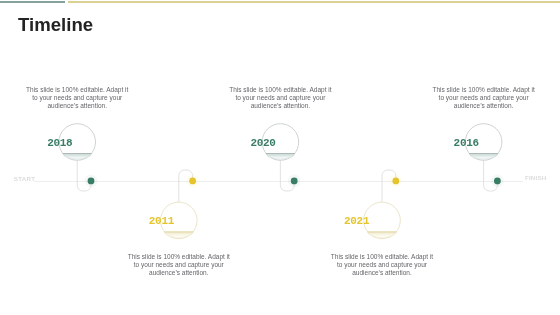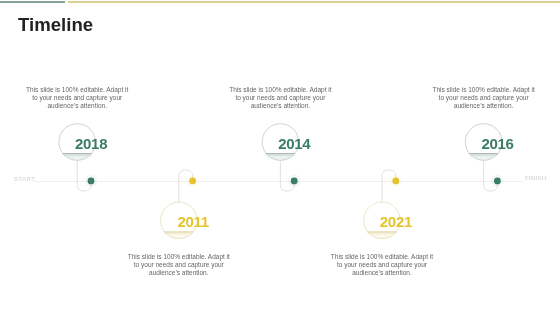--- a/index.html
+++ b/index.html
@@ -7,21 +7,21 @@
   .slide{position:relative;width:560px;height:315px;background:#fff;}
   .topbar{position:absolute;top:1px;left:0;height:2px;width:560px;}
   .topbar .seg-teal{position:absolute;left:0;top:0;width:65px;height:2px;background:#85a19d;}
   .topbar .seg-yellow{position:absolute;left:68px;top:0;width:492px;height:2px;background:#dcd195;}
   .title{position:absolute;left:18px;top:14.8px;font-size:18.6px;font-weight:bold;color:#232323;letter-spacing:0px;line-height:19px;}
   .axis{position:absolute;left:34px;top:181px;width:489px;height:1px;background:#eeeeee;}
   .startlbl{position:absolute;left:13.8px;top:174.5px;font-size:6.2px;line-height:7px;color:#dcdcdc;letter-spacing:0.28px;font-weight:bold;}
   .finishlbl{position:absolute;left:525px;top:174.2px;font-size:6.2px;line-height:7px;color:#dcdcdc;letter-spacing:0.18px;font-weight:bold;}
   svg.overlay{position:absolute;left:0;top:0;width:560px;height:315px;}
   .desc{position:absolute;width:108px;text-align:center;font-size:6.5px;line-height:7.85px;color:#646569;white-space:pre-line;}
-  .yearlbl{position:absolute;width:60px;text-align:right;font-size:15px;font-weight:bold;line-height:11px;letter-spacing:-0.3px;}
+  .yearlbl{position:absolute;width:60px;text-align:left;font-size:11px;font-weight:bold;line-height:11px;letter-spacing:-0.3px;font-family:Liberation Mono, monospace;}
 </style>
 </head>
 <body>
 
 <div class="slide">
   <div class="topbar">
     <div class="seg-teal"></div>
     <div class="seg-yellow"></div>
   </div>
   <div class="title">Timeline</div>
@@ -78,22 +78,22 @@
         <circle cx="483.6" cy="142" r="18.3" fill="#ffffff" stroke="#c4cbca" stroke-width="0.85"></circle>
         <path d="M 469.36483228058063 153.5 A 14.235167719419398 5.6 0 0 0 497.8351677194194 153.5 Z" fill="url(#grad-g)" stroke="#c9d4d1" stroke-width="0.55"></path>
         <line x1="469.0648322805806" y1="153.5" x2="498.1351677194194" y2="153.5" stroke="#aeb8b5" stroke-width="1.0"></line>
         <circle cx="497.4" cy="180.9" r="6.3" fill="#3a7d65" opacity="0.055"></circle>
         <circle cx="497.4" cy="180.9" r="3.4" fill="#3a7d65"></circle>
       </g>
     </svg>
   <div id="years-layer">
       <div class="yearlbl" style="left: 47.2px; top: 138px; color: rgb(58, 125, 101); opacity: 1;">2018</div>
       <div class="yearlbl" style="left: 148.8px; top: 216.4px; color: rgb(229, 197, 45); opacity: 1;">2011</div>
-      <div class="yearlbl" style="left: 250.4px; top: 138px; color: rgb(58, 125, 101); opacity: 1;">2014</div>
-      <div class="yearlbl" style="left: 352px; top: 216.4px; color: rgb(229, 197, 45); opacity: 1;">2021</div>
+      <div class="yearlbl" style="left: 250.4px; top: 138px; color: rgb(58, 125, 101); opacity: 1;">2020</div>
+      <div class="yearlbl" style="left: 344px; top: 216.4px; color: rgb(229, 197, 45); opacity: 1;">2021</div>
       <div class="yearlbl" style="left: 453.6px; top: 138px; color: rgb(58, 125, 101); opacity: 1;">2016</div>
     </div>
   <div id="desc-layer">
       <div class="desc" style="left: 23.2px; top: 86px;">This slide is 100% editable. Adapt it
 to your needs and capture your
 audience’s attention.</div>
       <div class="desc" style="left: 124.8px; top: 253px;">This slide is 100% editable. Adapt it
 to your needs and capture your
 audience’s attention.</div>
       <div class="desc" style="left: 226.4px; top: 86px;">This slide is 100% editable. Adapt it

